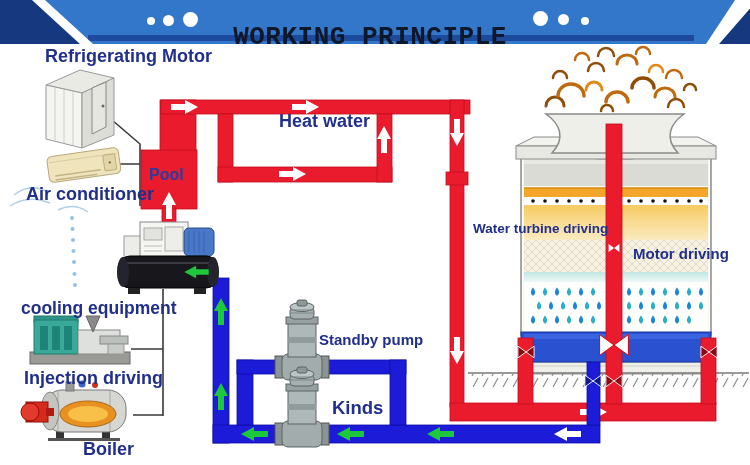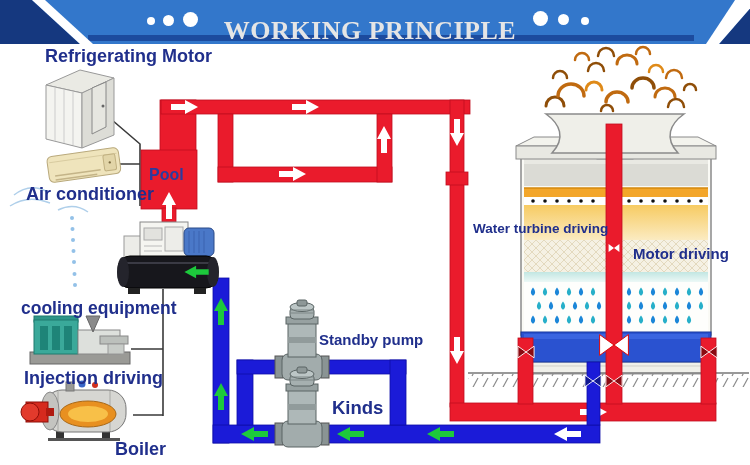--- a/index.html
+++ b/index.html
@@ -1,21 +1,21 @@
 <!DOCTYPE html>
 <html><head>
 <meta charset="utf-8">
 <style>
   html,body{margin:0;padding:0;background:#fff;}
   .stage{position:relative;width:750px;height:465px;background:#fff;overflow:hidden;
          font-family:"Liberation Sans",sans-serif;}
   
   .banner{position:absolute;left:0;top:0;width:750px;height:44px;background:#3377CB;overflow:hidden;}
-  .banner-title{position:absolute;left:0;top:16px;width:740px;text-align:center;
-    font-family:Liberation Serif, serif;font-weight:bold;font-size:26px;color:#e5e5e5;letter-spacing:.5px;}
+  .banner-title{position:absolute;left:0;top:22px;width:740px;text-align:center;
+    font-family:Liberation Mono, monospace;font-weight:bold;font-size:26px;color:#0f172a;letter-spacing:.5px;}
   .dot{position:absolute;background:#fff;border-radius:50%;}
   
   .lbl{position:absolute;font-weight:bold;color:#202F8C;white-space:nowrap;line-height:1;}
   svg{position:absolute;left:0;top:0;}
 </style>
 </head>
 <body>
 
 <div class="stage">
 
@@ -311,20 +311,21 @@
     <span class="dot" style="left:533px;top:11px;width:15px;height:15px;"></span>
     <span class="dot" style="left:558px;top:14px;width:11px;height:11px;"></span>
     <span class="dot" style="left:581px;top:17px;width:8px;height:8px;"></span>
     <div class="banner-title">WORKING PRINCIPLE</div>
   </div>
 
   <div class="lbl" style="left:45px;top:47px;font-size:18px;">Refrigerating Motor</div>
   <div class="lbl" style="left:26px;top:185px;font-size:18px;">Air conditioner</div>
   <div class="lbl" style="left:21px;top:300px;font-size:17.5px;">cooling equipment</div>
   <div class="lbl" style="left:24px;top:369px;font-size:18px;">Injection driving</div>
-  <div class="lbl" style="left:83px;top:440px;font-size:18px;margin-left:32px;">Boiler</div>
+  <div class="lbl" style="left:83px;top:440px;font-size:18px;">Boiler</div>
   <div class="lbl" style="left:149px;top:167px;font-size:16px;color:#2A3BA0;">Pool</div>
+  <div class="lbl" style="left:279px;top:112px;font-size:18px;">Heat water</div>
   <div class="lbl" style="left:319px;top:332px;font-size:15px;">Standby pump</div>
   <div class="lbl" style="left:332px;top:399px;font-size:18.5px;">Kinds</div>
   <div class="lbl" style="left:473px;top:222px;font-size:13.5px;">Water turbine driving</div>
   <div class="lbl" style="left:633px;top:246px;font-size:15px;">Motor driving</div>
 
 </div>
 
 </body></html>

